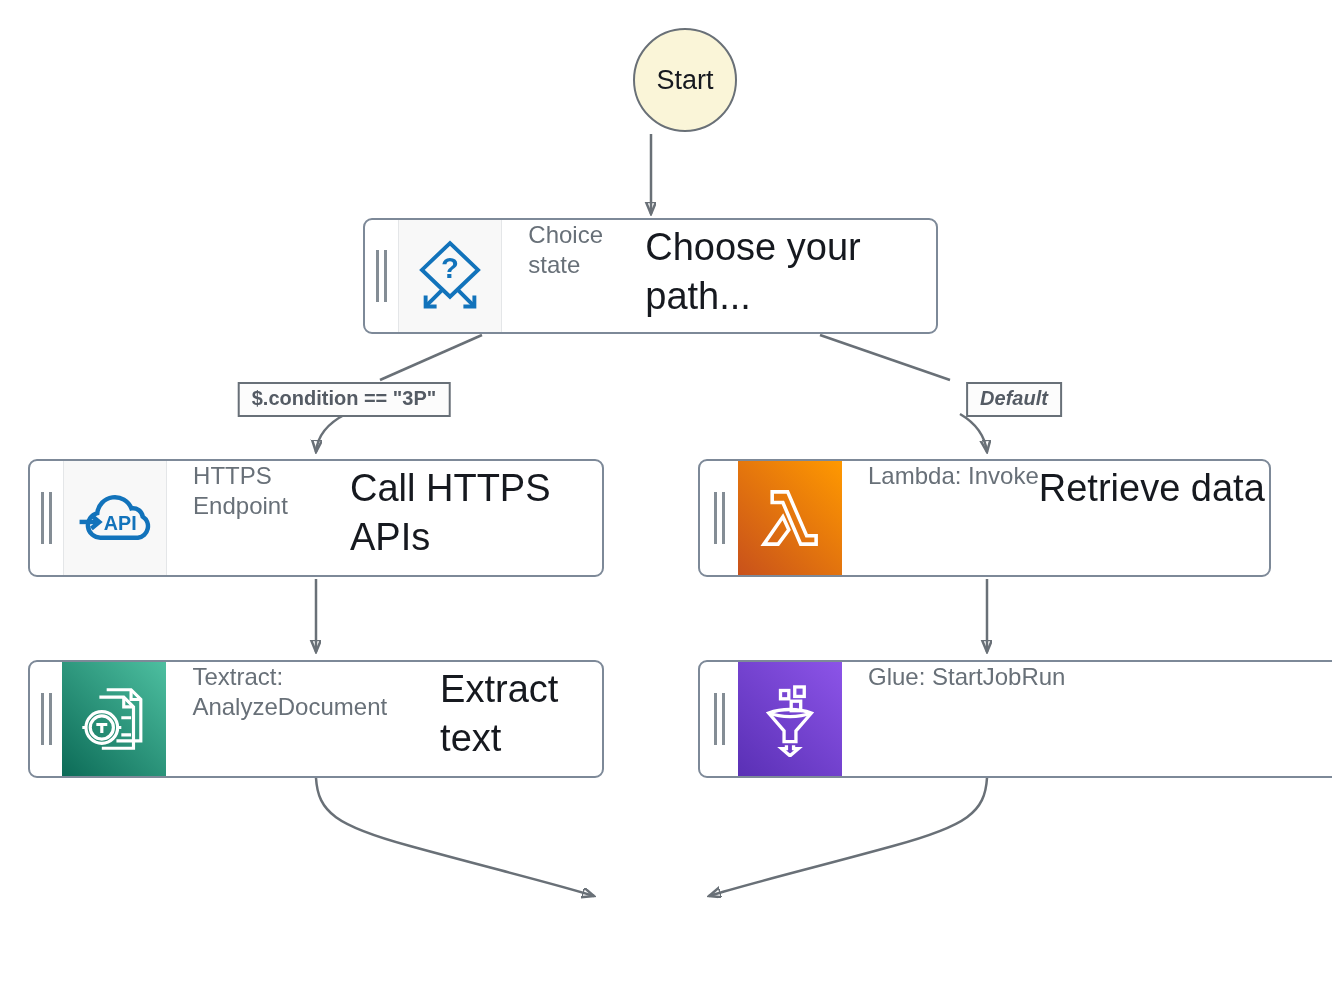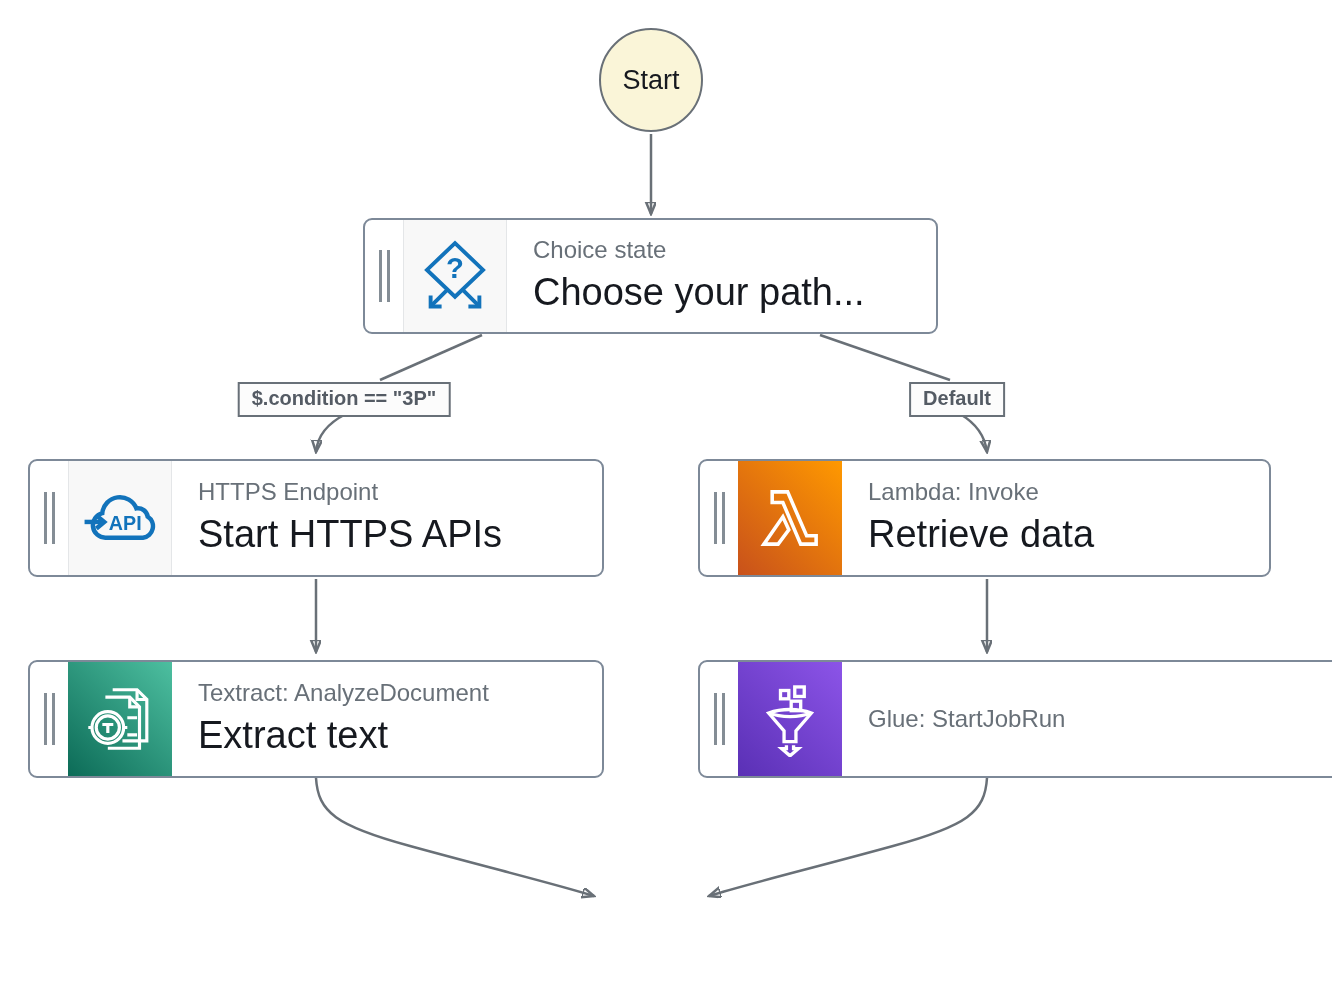--- a/index.html
+++ b/index.html
@@ -14,21 +14,21 @@
   html,body{background:#fff;}
   body{font-family:"Liberation Sans","DejaVu Sans",sans-serif;}
   .canvas{position:relative;width:1332px;height:1000px;background:#ffffff;overflow:hidden;}
   .edges{position:absolute;left:0;top:0;width:1332px;height:1000px;}
   .edges path{stroke:var(--edge);stroke-width:2.5;fill:none;}
 
   .circle{position:absolute;width:104px;height:104px;border-radius:50%;
     background:var(--circle-fill);border:2px solid var(--edge);
     display:flex;align-items:center;justify-content:center;
     font-size:27px;color:var(--main-text);}
-  .circle.start{left:599px;top:28px;}
+  .circle.start{left:633px;top:28px;}
   .circle.end{left:599px;top:860px;}
 
   .node{position:absolute;height:118px;background:#fff;
     border:2px solid var(--node-border);border-radius:9px;
     display:flex;align-items:stretch;overflow:hidden;cursor:pointer;}
   .node.choice{left:363px;top:218px;width:575px;height:116px;}
   .node.http{left:28px;top:459px;width:576px;}
   .node.lambda{left:698px;top:459px;width:573px;}
   .node.textract{left:28px;top:660px;width:576px;}
   .node.glue{left:698px;top:660px;width:676px;}
@@ -37,30 +37,30 @@
   .handle i{display:block;width:3px;height:52px;background:#848d95;}
 
   .iconzone{width:104px;display:flex;align-items:center;justify-content:center;flex:0 0 auto;}
   .iconzone.light{background:var(--icon-bg);border-left:1px solid var(--icon-edge);
     border-right:1px solid var(--icon-edge);color:var(--blue);}
   .iconzone.grad-lambda{background:linear-gradient(45deg,var(--lambda-a),var(--lambda-b));color:#fff;}
   .iconzone.grad-textract{background:linear-gradient(45deg,var(--textract-a),var(--textract-b));color:#fff;}
   .iconzone.grad-glue{background:linear-gradient(45deg,var(--glue-a),var(--glue-b));color:#fff;}
   .iconzone svg{display:block;}
 
-  .textzone{display:flex;flex-direction:column;justify-content:center;padding-left:26px;min-width:0;}
+  .textzone{display:flex;flex-direction:row;justify-content:center;padding-left:26px;min-width:0;}
   .node-type{font-size:24px;color:var(--title-text);line-height:1.25;}
   .node-label{font-size:38px;color:var(--main-text);line-height:1.3;margin-top:3px;}
 
   .edge-label{position:absolute;top:382px;transform:translateX(-50%);
     background:#fcfcfc;border:2px solid var(--title-text);
     padding:3px 12px 5px 12px;font-size:20px;font-weight:600;color:var(--label-text);
     white-space:nowrap;}
   .edge-label.cond{left:344px;}
-  .edge-label.def{left:957px;}
+  .edge-label.def{left:1014px;font-style:italic;}
 </style>
 </head>
 <body>
 
 <div class="canvas">
 
   <svg class="edges" viewBox="0 0 1332 1000">
     <defs>
       <marker id="arr" markerUnits="userSpaceOnUse" markerWidth="14" markerHeight="12" refX="12" refY="5" orient="auto">
         <path d="M0,0 L12,5 L0,10 Z" fill="#697077" stroke="none"></path>
@@ -113,21 +113,21 @@
     <div class="iconzone light">
       <svg width="84" height="84" viewBox="0 0 64 64" fill="none" stroke="currentColor" stroke-width="3.4" style="color:var(--blue)">
         <path d="M21 47 a9.5 9.5 0 0 1 -2.5 -18.7 a13.5 13.5 0 0 1 26 -3.6 a7.5 7.5 0 0 1 8.6 6.2 a8.8 8.8 0 0 1 -3.6 16.1 L21 47 Z"></path>
         <path d="M5 35 L19 35"></path>
         <path d="M14 30 L20 35 L14 40" fill="none"></path>
         <text x="36" y="41" text-anchor="middle" font-size="15" font-weight="bold" fill="currentColor" stroke="none">API</text>
       </svg>
     </div>
     <div class="textzone">
       <div class="node-type">HTTPS Endpoint</div>
-      <div class="node-label">Start HTTPS APIs</div>
+      <div class="node-label">Call HTTPS APIs</div>
     </div>
   </div>
 
   <div class="node textract">
     <div class="handle">
         <i></i>
         <i></i>
       </div>
     <div class="iconzone grad-textract">
       <svg width="78" height="78" viewBox="0 0 64 64" fill="none" stroke="#ffffff" stroke-width="2.6">

